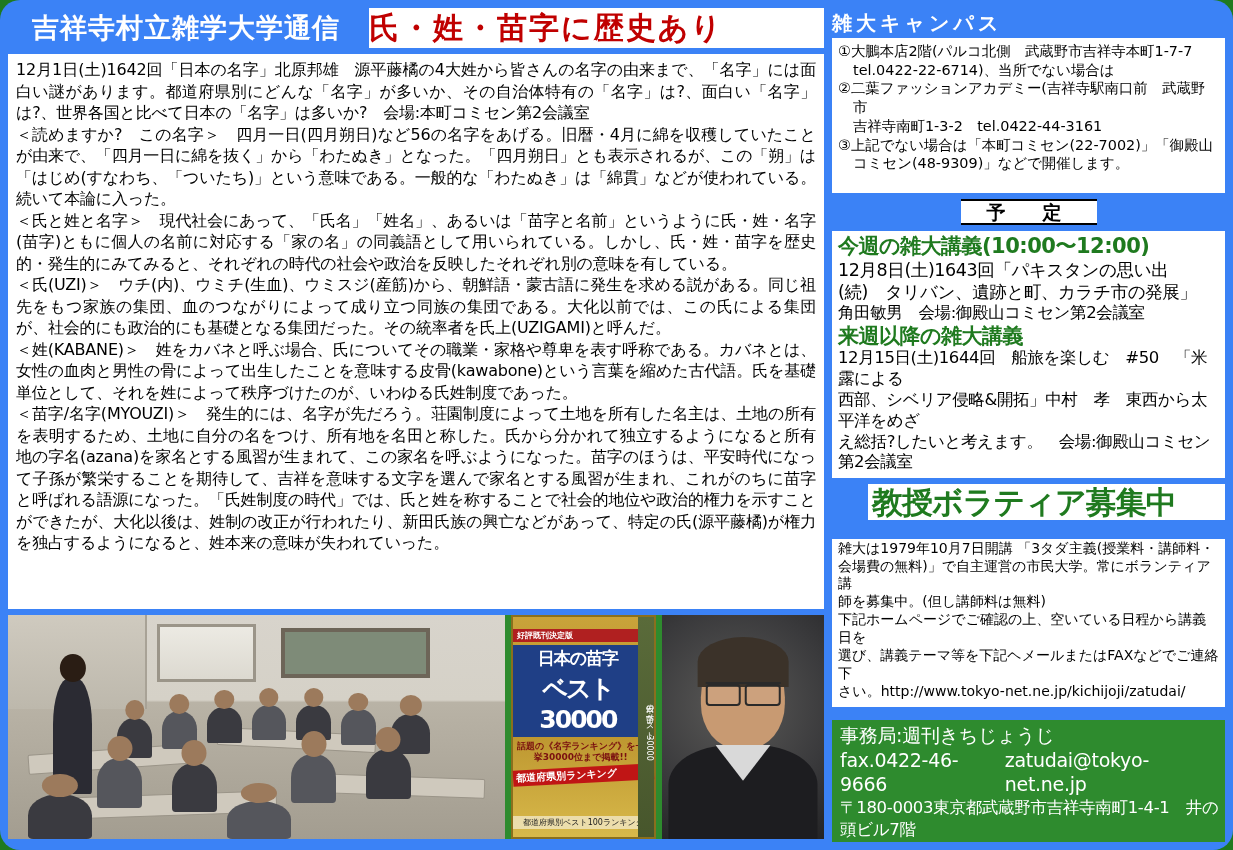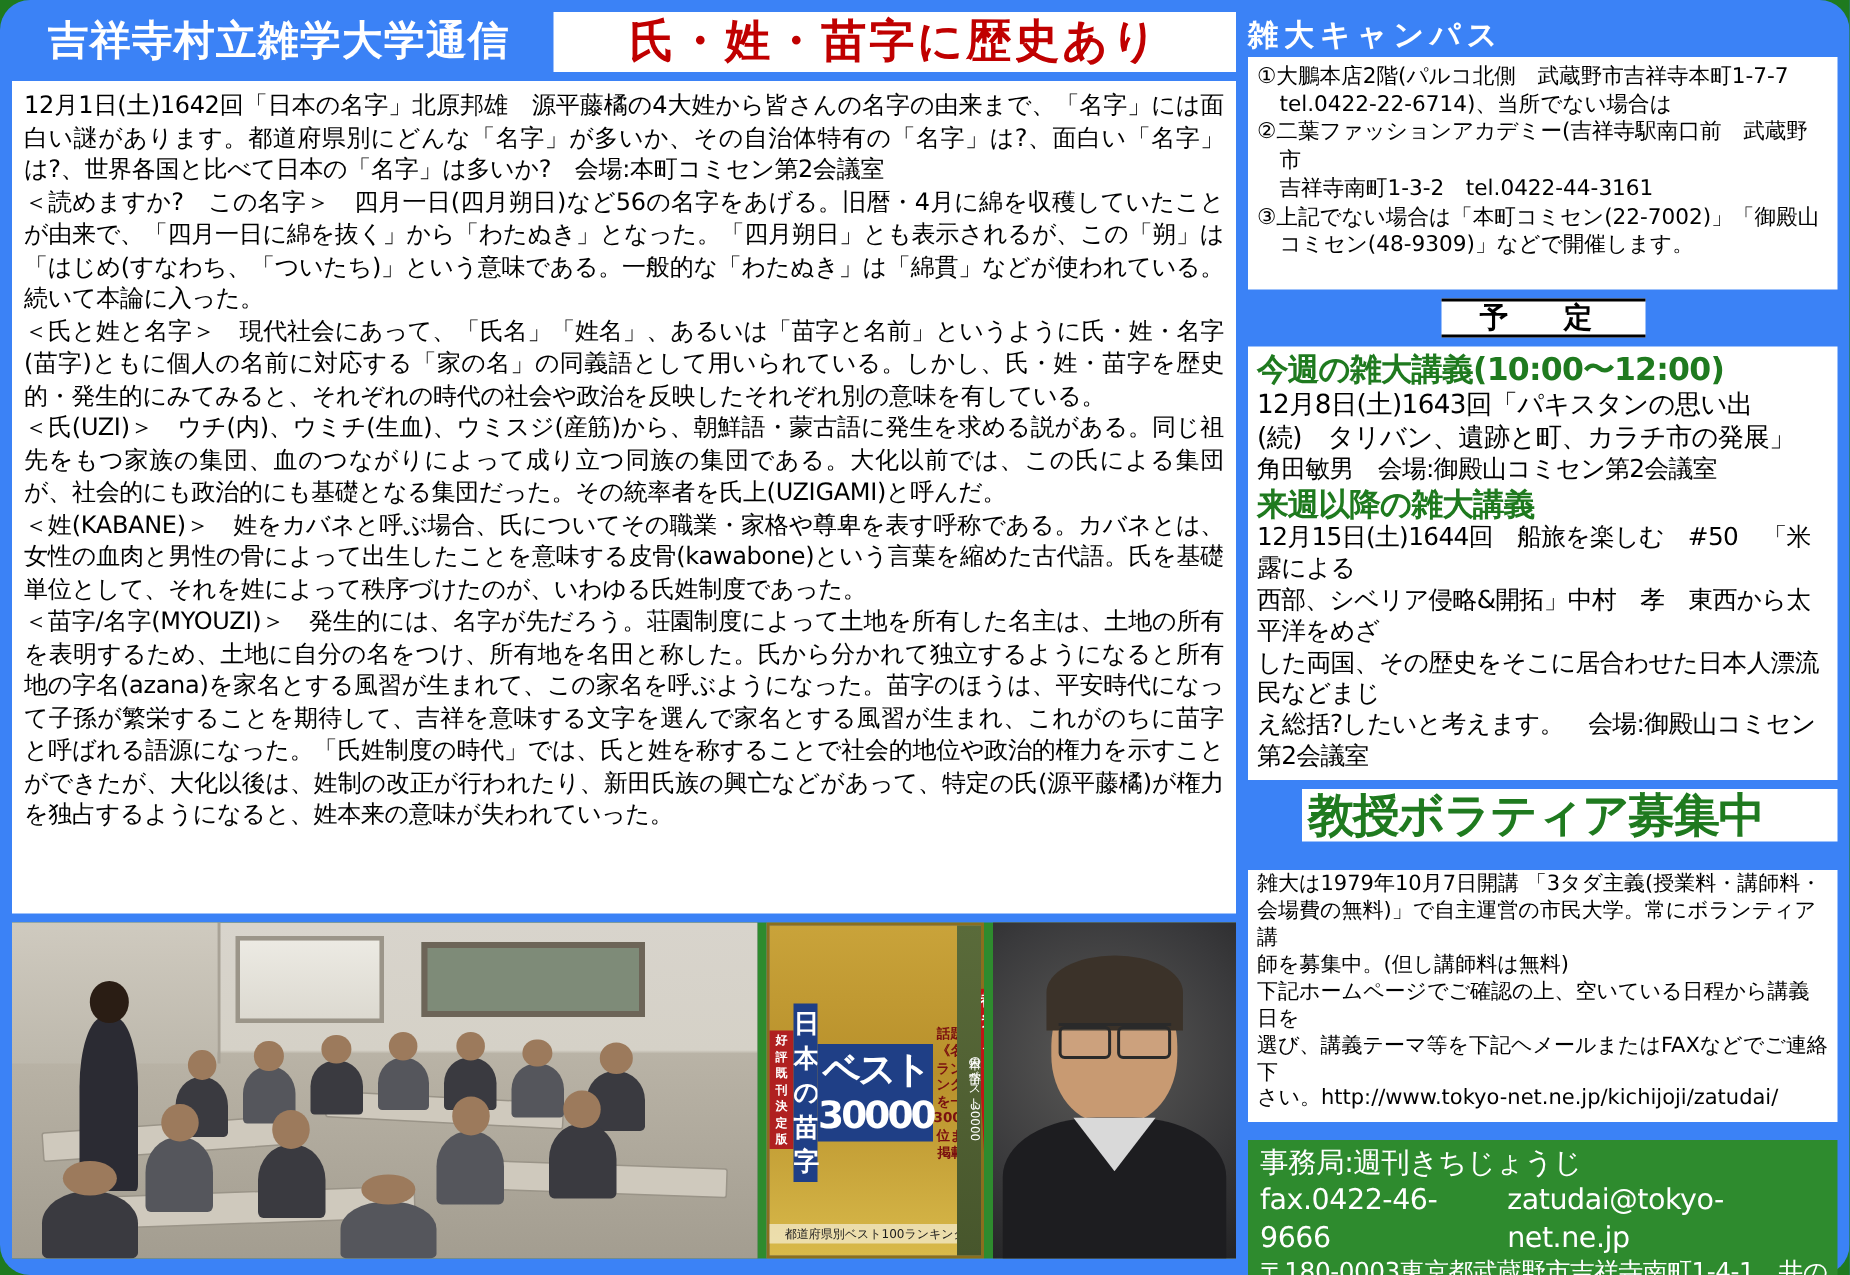--- a/index.html
+++ b/index.html
@@ -48,21 +48,20 @@
     padding-left: 24px;
     white-space: nowrap;
   }
   .masthead-headline {
     flex: 1;
     background: #ffffff;
     color: #c00000;
     font-size: 30px;
     font-weight: bold;
     line-height: 40px;
-    text-align: center;
     letter-spacing: 2px;
     white-space: nowrap;
   }
 
   
   .article {
     background: #ffffff;
     padding: 5px 8px 4px 8px;
     height: 555px;
     overflow: hidden;
@@ -140,22 +139,22 @@
     content: ""; position: absolute; left: 50%; top: -20%;
     width: 66%; height: 24%; transform: translateX(-50%);
     border-radius: 50%; background: #2a1d14;
   }
 
   
   .book {
     position: absolute; inset: 0;
     background: linear-gradient(#c9a33a, #b8902b 45%, #d8b94a 100%);
     border: 2px solid #8a6f1e;
-    display: flex; align-items: center;
-    padding-top: 2px;
+    display: flex; flex-direction: column; 
+    padding-top: 12px;
   }
   .book .tagline {
     font-size: 8px; color: #fff; background: #b02020; padding: 1px 4px;
     margin-bottom: 3px; font-weight: bold;
   }
   .book .t-main {
     font-size: 17px; color: #ffffff; font-weight: bold;
     background: #1f3f86; width: 92%; text-align: center; padding: 2px 0;
     letter-spacing: -1px;
   }
@@ -370,21 +369,20 @@
     </div>
 
     <div class="sched">
       <h3>今週の雑大講義(10:00〜12:00)</h3>
       <p>12月8日(土)1643回「パキスタンの思い出</p>
       <p>(続)　タリバン、遺跡と町、カラチ市の発展」</p>
       <p class="small">角田敏男　会場:御殿山コミセン第2会議室</p>
       <h3>来週以降の雑大講義</h3>
       <p class="small">12月15日(土)1644回　船旅を楽しむ　#50　「米露による</p>
       <p class="small">西部、シベリア侵略&amp;開拓」中村　孝　東西から太平洋をめざ</p>
-      <p class="small">した両国、その歴史をそこに居合わせた日本人漂流民などまじ</p>
       <p class="small">え総括?したいと考えます。　会場:御殿山コミセン第2会議室</p>
     </div>
 
     <div>
       <div class="volunteer-head">教授ボラティア募集中</div>
       <div class="volunteer-body">
         <div>雑大は1979年10月7日開講 「3タダ主義(授業料・講師料・</div>
         <div>会場費の無料)」で自主運営の市民大学。常にボランティア講</div>
         <div>師を募集中。(但し講師料は無料)</div>
         <div>下記ホームページでご確認の上、空いている日程から講義日を</div>

